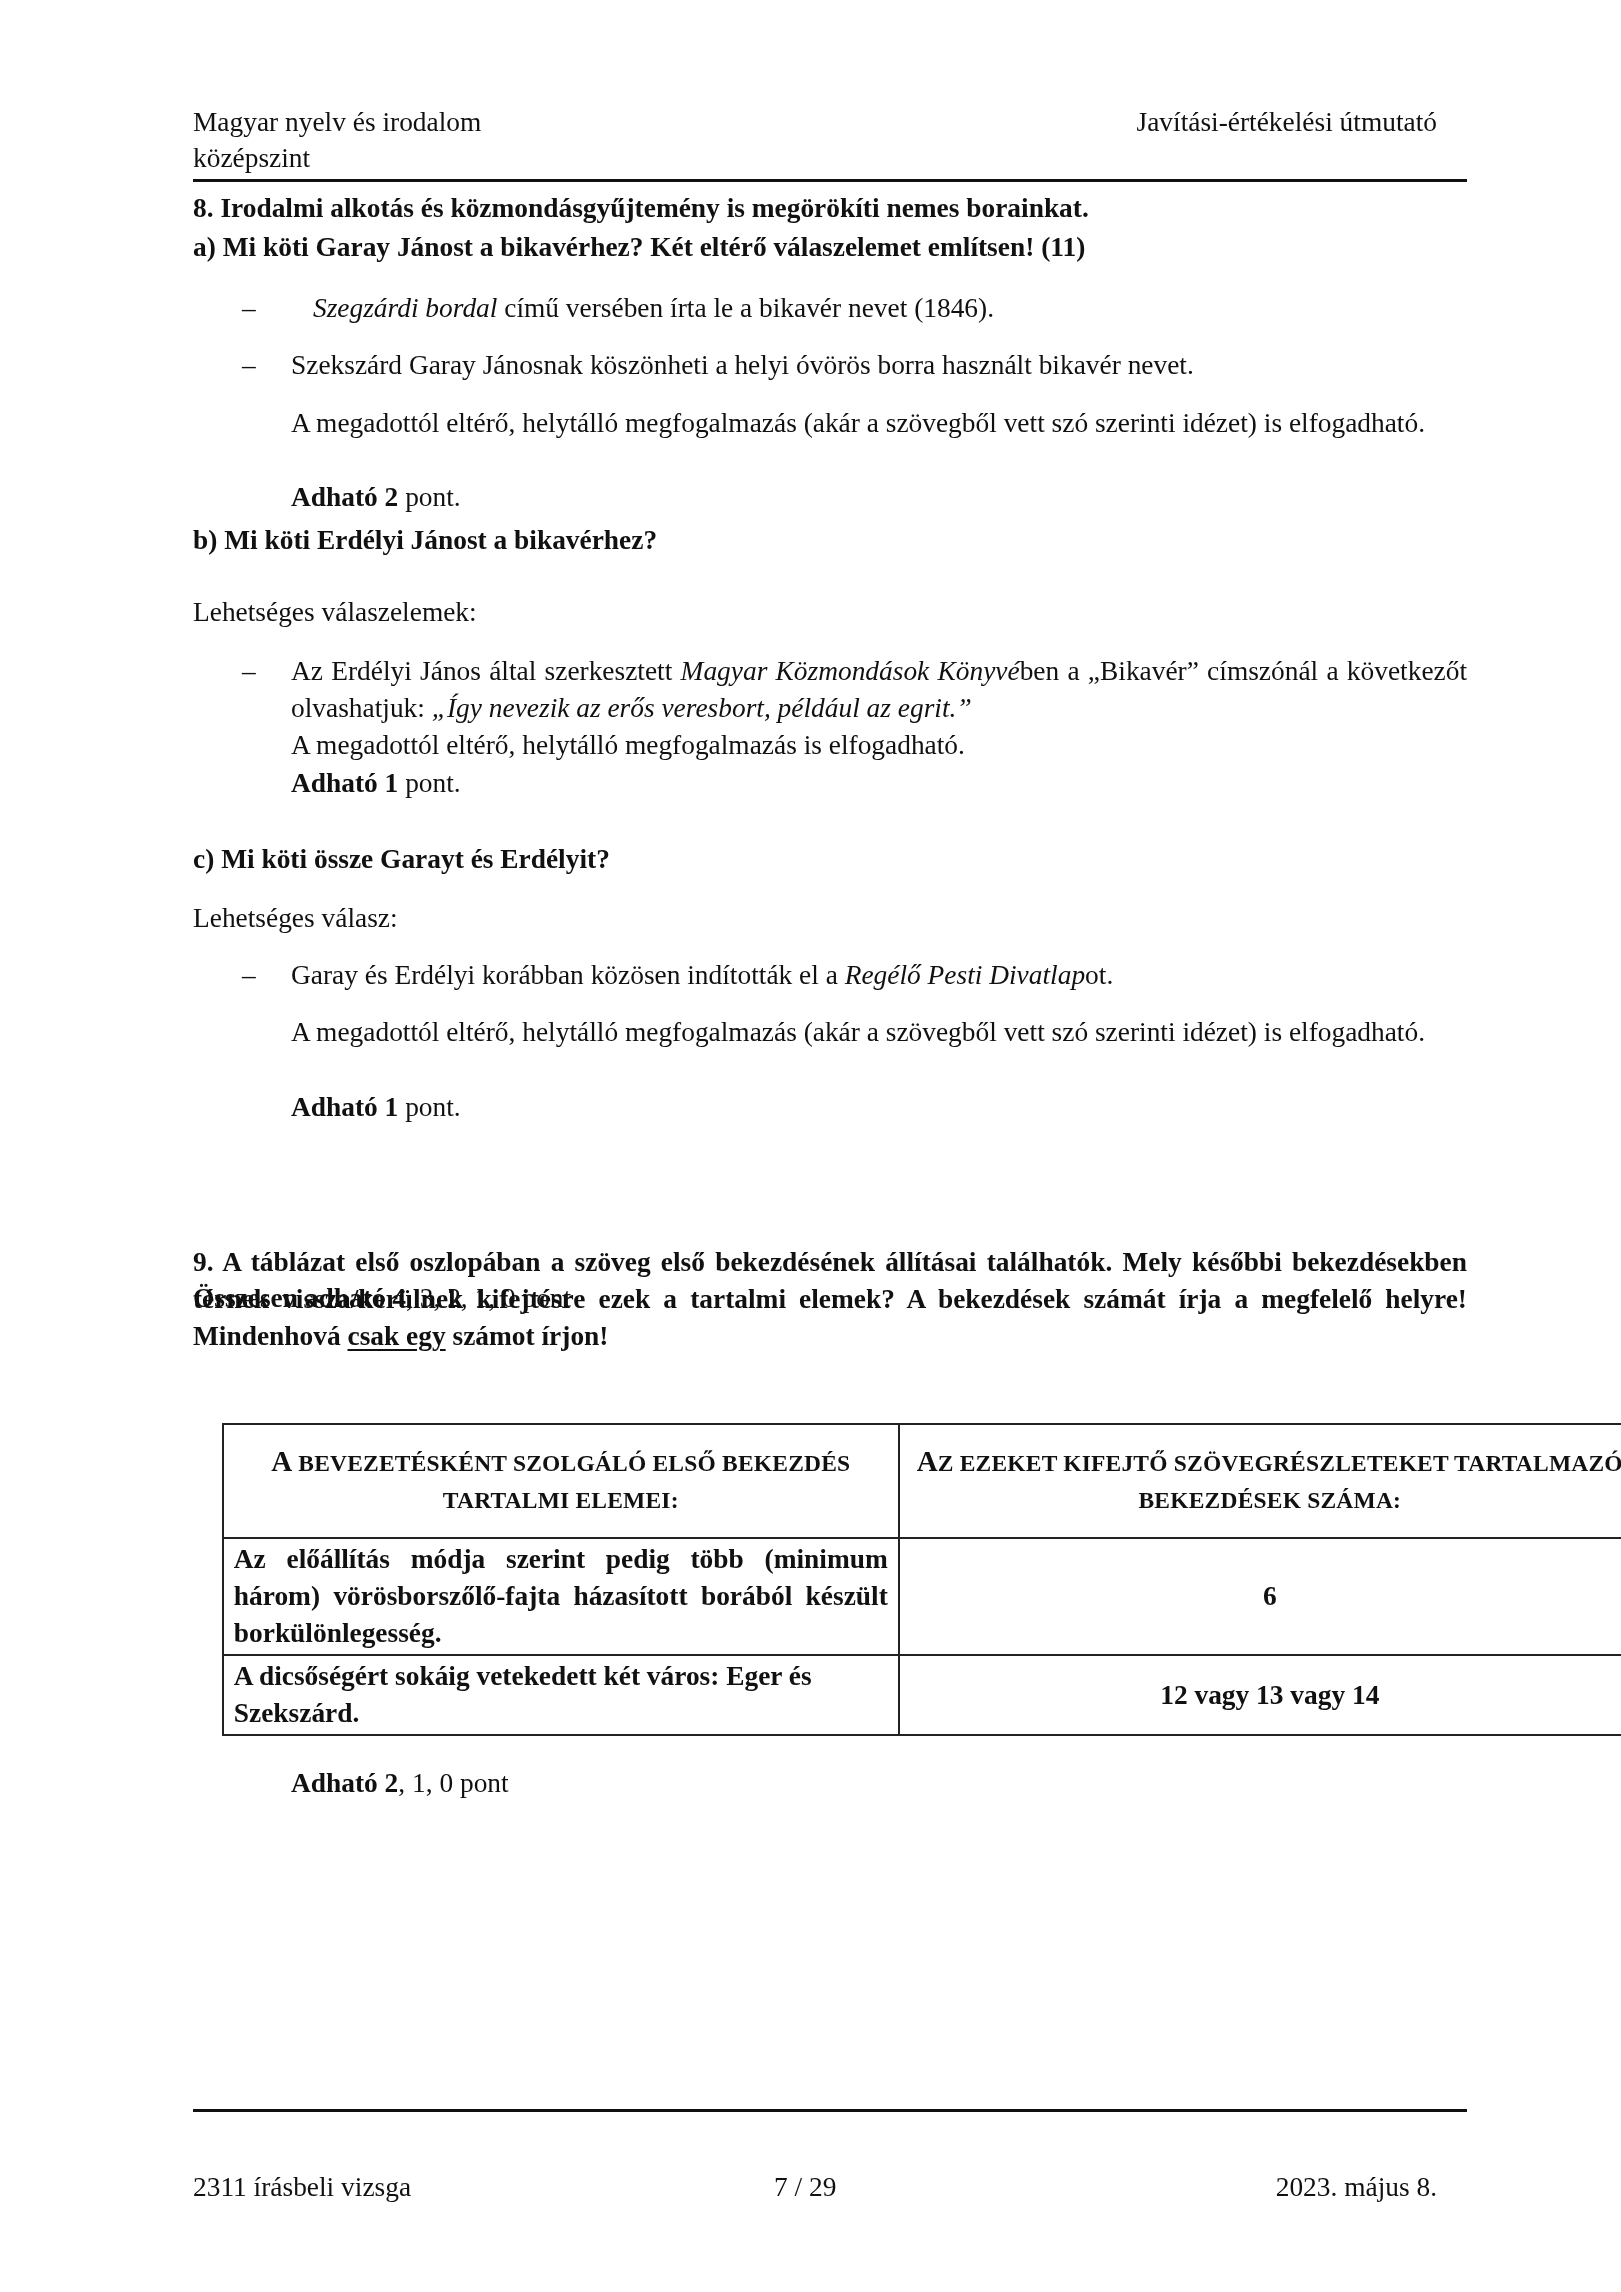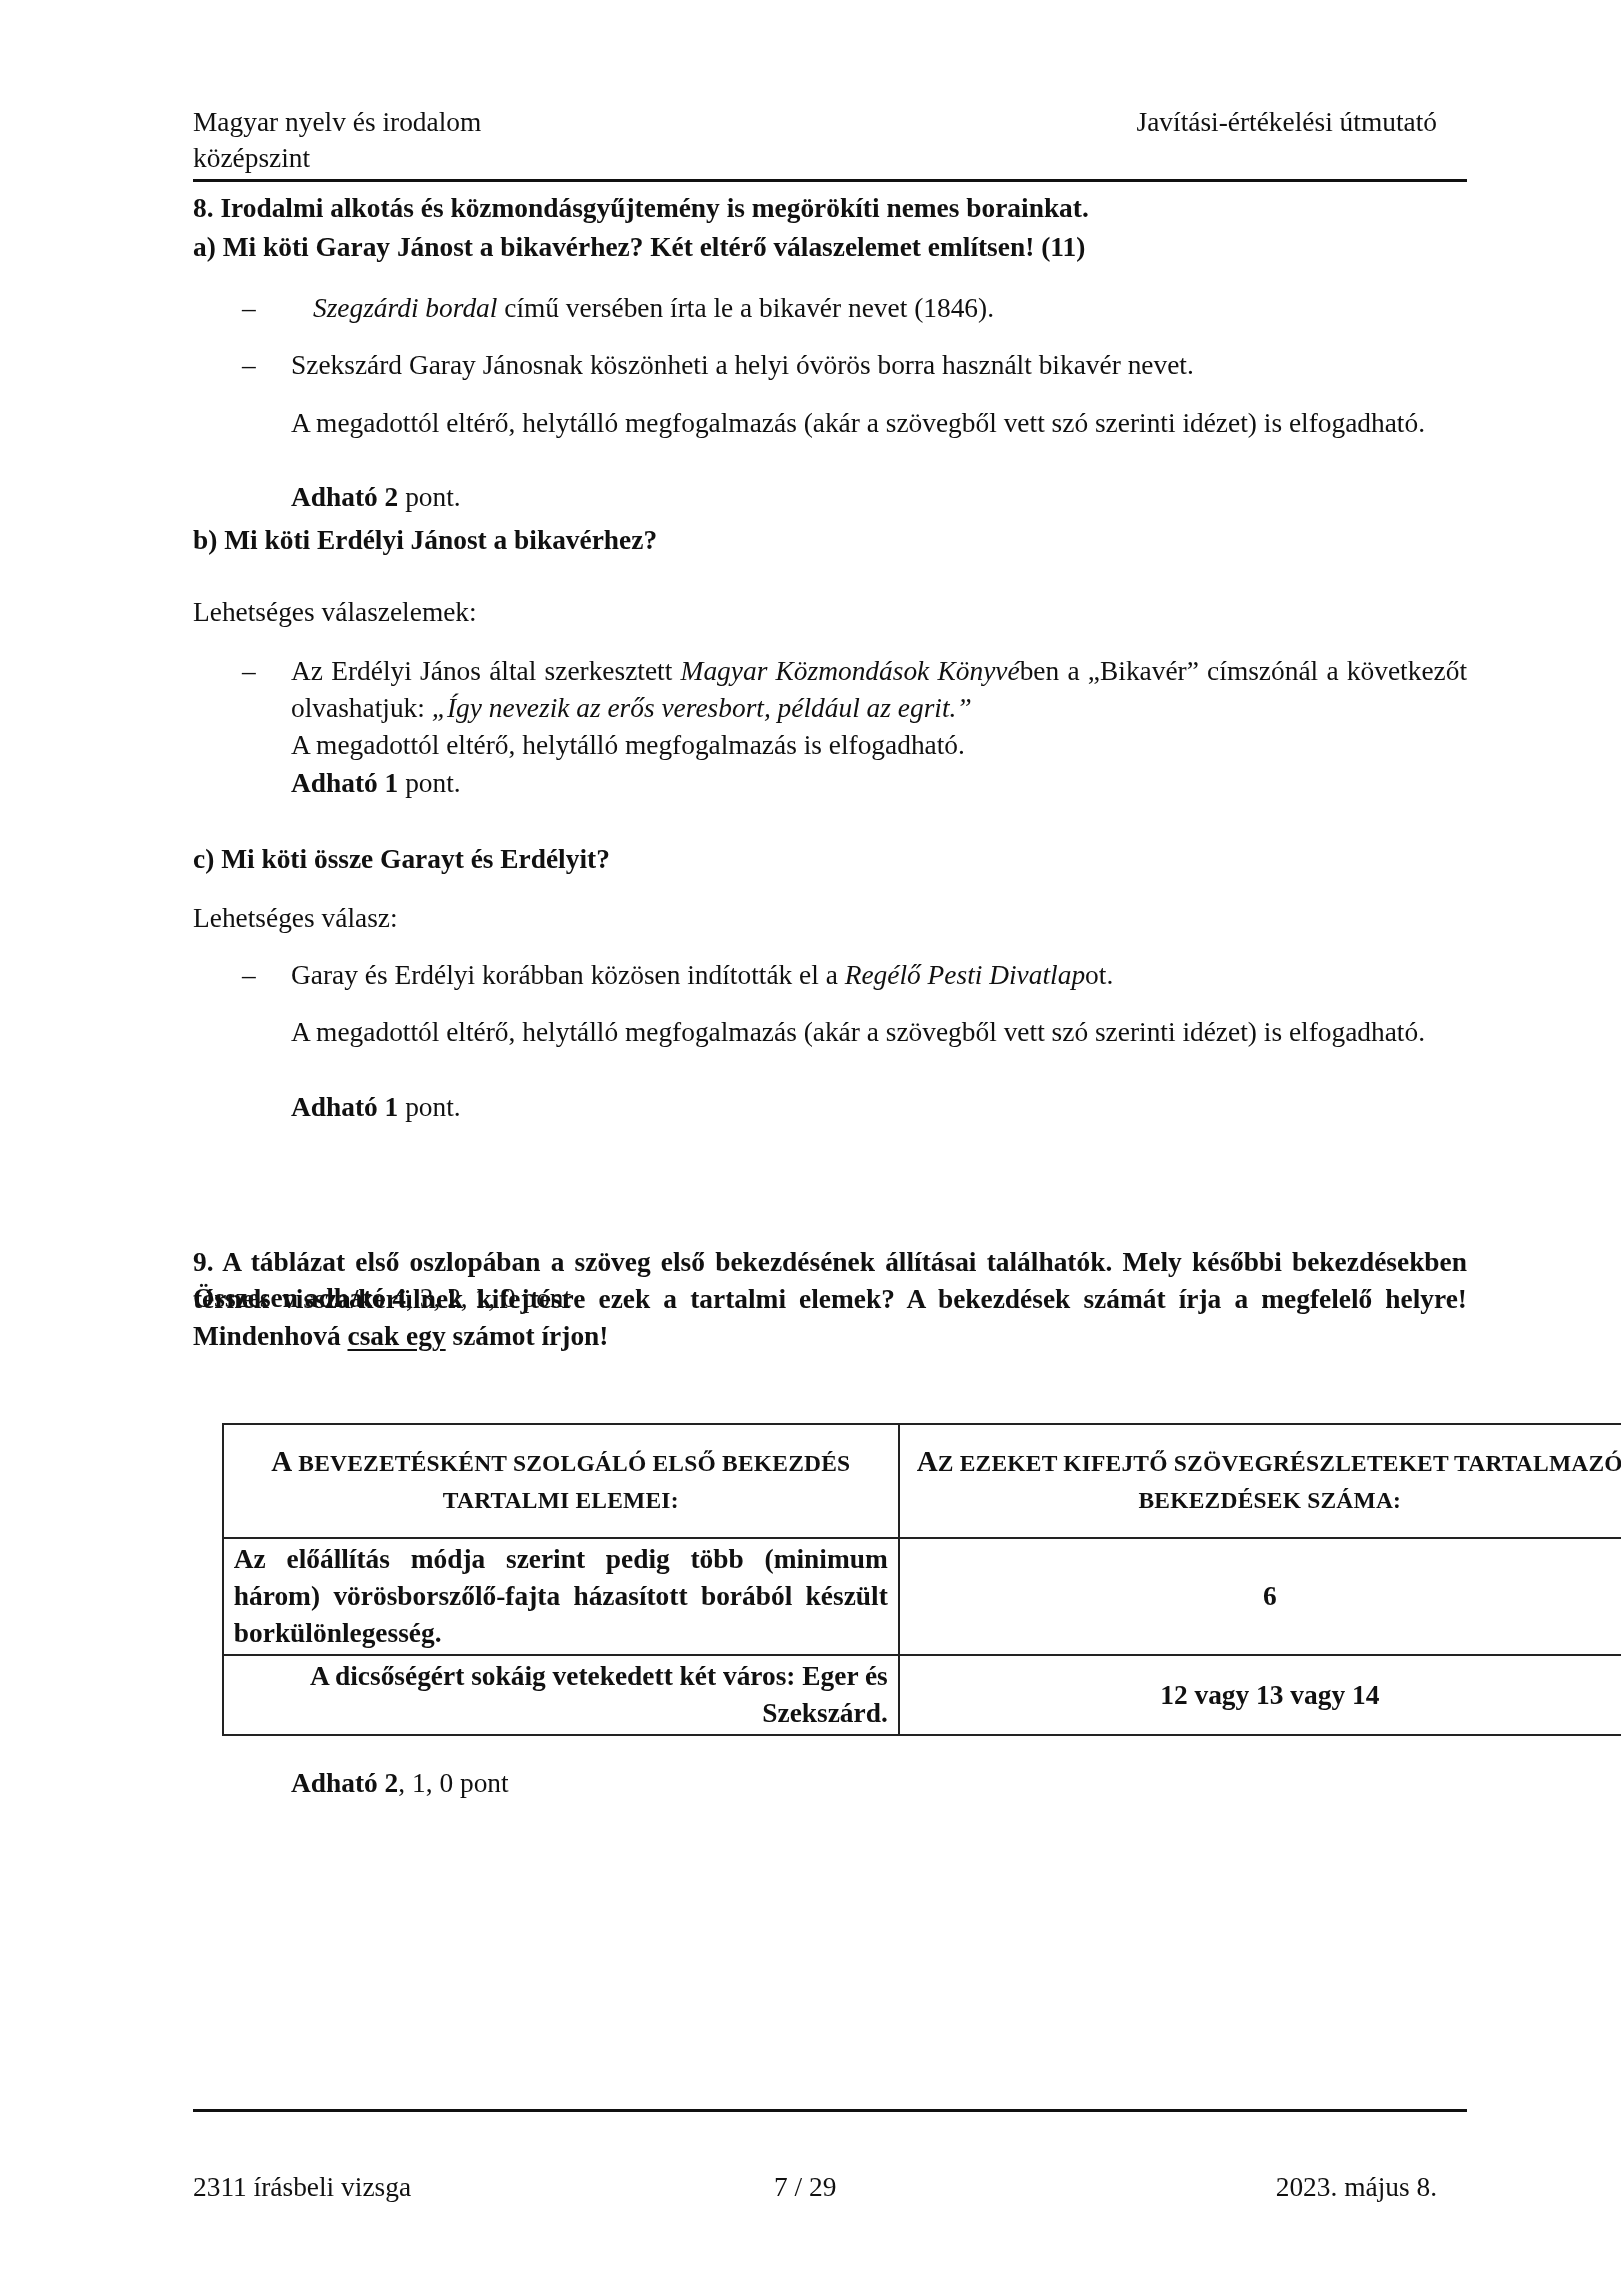--- a/index.html
+++ b/index.html
@@ -13,21 +13,21 @@
   .i { font-style: italic; }
   .rule { position: absolute; left: 193px; width: 1274px; height: 2.9px; background: #111; }
   .dash { position: absolute; left: 242px; }
   .block { position: absolute; left: 291px; width: 1176px; white-space: normal; }
   .justify { text-align: justify; text-align-last: left; }
   .full { position: absolute; left: 193px; width: 1274px; white-space: normal; }
   .u { text-decoration: underline; text-decoration-thickness: 2px; text-underline-offset: 3.9px; }
 
   table.t { position: absolute; left: 222px; top: 1423px; width: 1420px; border-collapse: collapse; }
   table.t td { border: 2px solid #222; padding: 2px 9.8px; font-weight: bold; vertical-align: middle; line-height: 37px; }
-  table.t td.c1 { width: 654px; text-align: right; }
+  table.t td.c1 { width: 654px; }
   table.t td.hd { text-align: center; font-size: 23.5px; line-height: 37px; height: 108px; }
   .sc { font-size: 23.5px; letter-spacing: 0.2px; }
   .scbig { font-size: 29px; }
   table.t td.just { text-align: justify; text-align-last: left; }
   table.t td.center { text-align: center; }
   .r1 td { height: 110px; }
   .r2 td { height: 73px; }
 </style>
 </head>
 <body>

